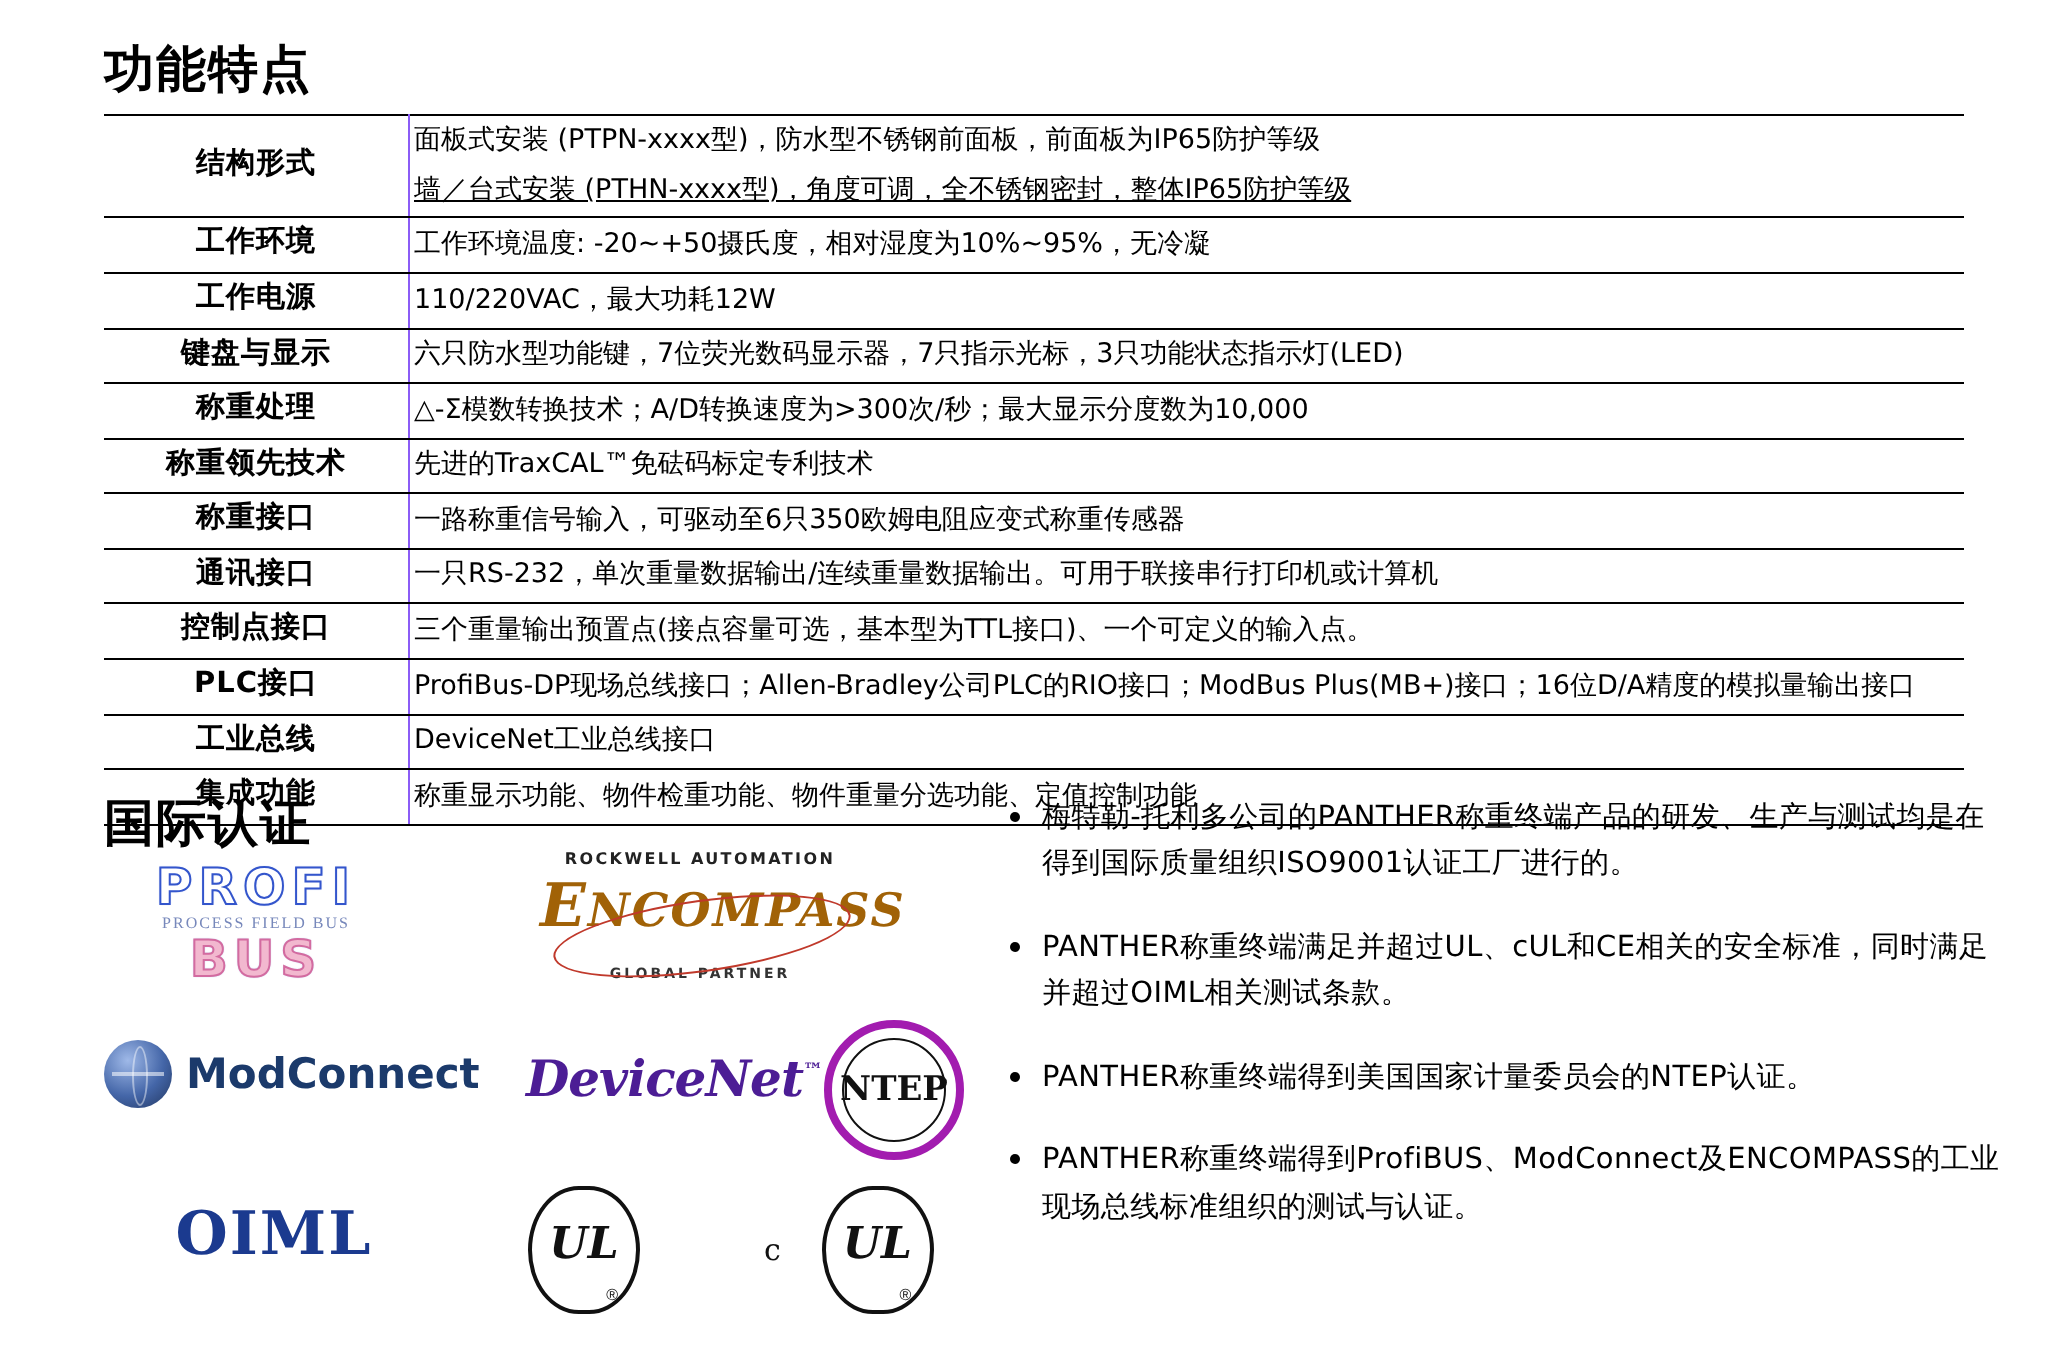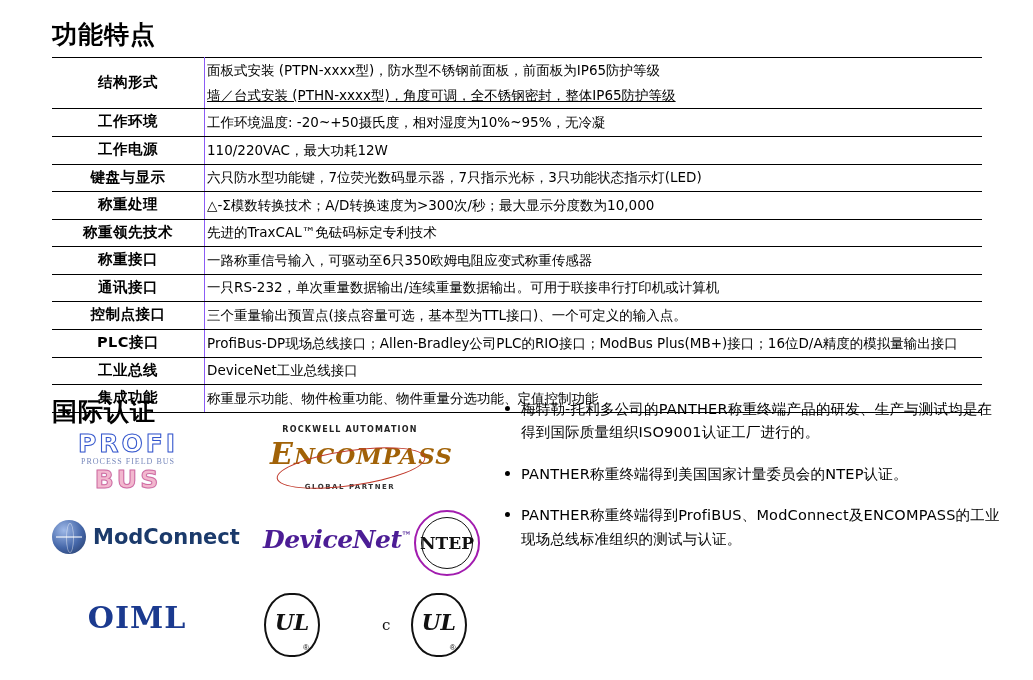--- a/index.html
+++ b/index.html
@@ -242,21 +242,21 @@
 
   
   #logo-ntep {
     left: 355px;
     top: 85px;
     width: 80px;
   }
   .ntep-ring {
     width: 62px;
     height: 62px;
-    border: 2px solid #a21caf;
+    border: 4px solid #a21caf;
     border-radius: 50%;
     margin: 0 auto;
     position: relative;
     display: flex;
     align-items: center;
     justify-content: center;
   }
   .ntep-ring:before {
     content: "";
     position: absolute;
@@ -484,20 +484,24 @@
 
   </div>
 
   <div class="bullets">
     <div class="bullet">
       <span class="dot"></span>
       <span>梅特勒-托利多公司的PANTHER称重终端产品的研发、生产与测试均是在得到国际质量组织ISO9001认证工厂进行的。</span>
     </div>
     <div class="bullet">
       <span class="dot"></span>
+      <span>PANTHER称重终端满足并超过UL、cUL和CE相关的安全标准，同时满足并超过OIML相关测试条款。</span>
+    </div>
+    <div class="bullet">
+      <span class="dot"></span>
       <span>PANTHER称重终端得到美国国家计量委员会的NTEP认证。</span>
     </div>
     <div class="bullet">
       <span class="dot"></span>
       <span>PANTHER称重终端得到ProfiBUS、ModConnect及ENCOMPASS的工业现场总线标准组织的测试与认证。</span>
     </div>
   </div>
 
 </div>
 

